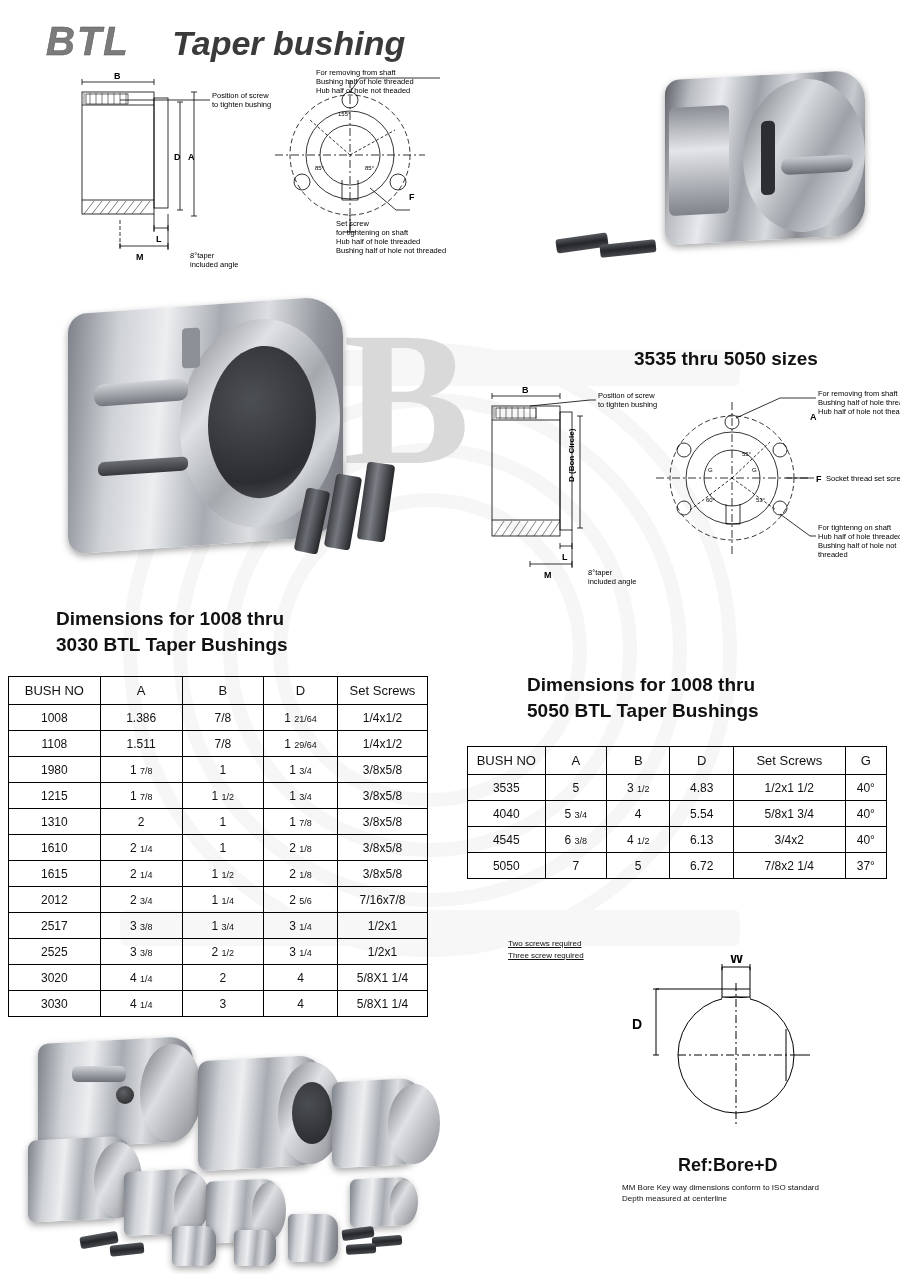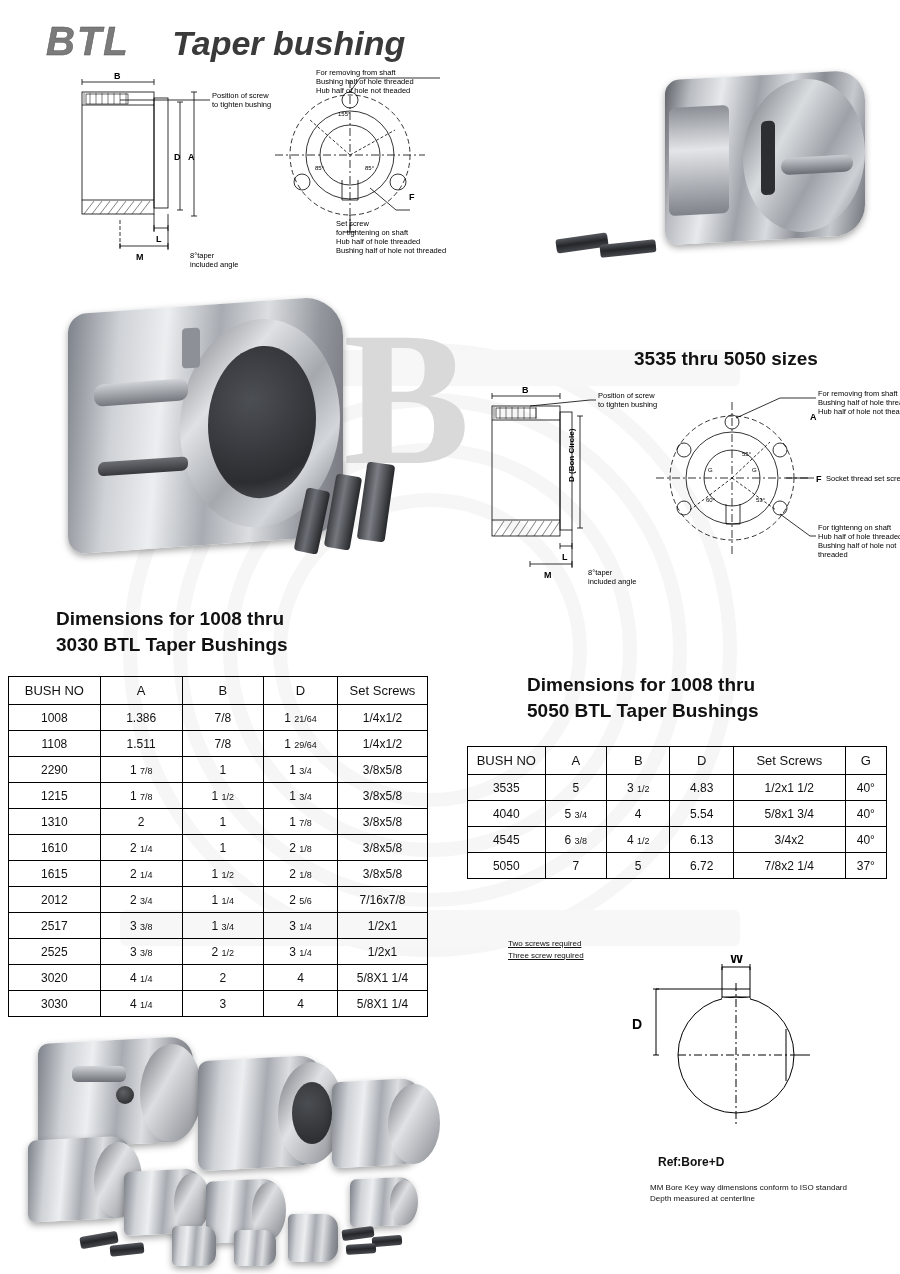--- a/index.html
+++ b/index.html
@@ -83,21 +83,21 @@
     text-align:center;
     font-size:12px;
     padding:0;
     height:25px;
     background:rgba(255,255,255,0.0);
   }
   table th{font-size:13px;font-weight:normal;height:27px;text-align:center;}
   .frac{font-size:9px;vertical-align:0px;}
   .note{position:absolute;font-size:8px;color:#111;line-height:1.45;text-decoration:underline;}
   .keynote{position:absolute;font-size:8px;color:#111;line-height:1.4;}
-  .refbore{position:absolute;font-size:12px;font-weight:bold;color:#111;}
+  .refbore{position:absolute;font-size:18px;font-weight:bold;color:#111;margin-left:20px;}
 </style>
 </head>
 <body>
 
 <div class="watermark">
   <svg width="900" height="800" viewBox="0 0 900 800">
     <g fill="none" stroke="#e2e2e2" stroke-width="14">
       <circle cx="430" cy="400" r="300"></circle>
       <circle cx="430" cy="400" r="250"></circle>
       <circle cx="430" cy="400" r="200"></circle>
@@ -361,21 +361,21 @@
           <td>1/4x1/2</td>
         </tr>
         <tr>
           <td>1108</td>
           <td>1.511</td>
           <td>7/8</td>
           <td>1 <span class="frac">29/64</span></td>
           <td>1/4x1/2</td>
         </tr>
         <tr>
-          <td>2290</td>
+          <td>1980</td>
           <td>1 <span class="frac">7/8</span></td>
           <td>1</td>
           <td>1 <span class="frac">3/4</span></td>
           <td>3/8x5/8</td>
         </tr>
         <tr>
           <td>1215</td>
           <td>1 <span class="frac">7/8</span></td>
           <td>1 <span class="frac">1/2</span></td>
           <td>1 <span class="frac">3/4</span></td>
@@ -521,21 +521,21 @@
       </g>
       <g font-size="14" font-weight="bold" font-family="Liberation Sans, sans-serif">
         <text x="134" y="8">W</text>
         <text x="36" y="74">D</text>
       </g>
     </svg>
   </div>
 
   <div class="refbore" style="left:658px;top:1155px;">Ref:Bore+D</div>
 
-  <div class="keynote" style="left:650px;top:1182px;white-space:pre;">MM Bore Key way dimensions conform to ISO standard
+  <div class="keynote" style="left:622px;top:1182px;white-space:pre;">MM Bore Key way dimensions conform to ISO standard
 Depth measured at centerline</div>
 
   <div class="photo" style="left:20px;top:1030px;width:430px;height:240px;">
     <div class="metal-soft shadowy" style="position:absolute;left:18px;top:10px;width:155px;height:105px;border-radius:10px 24px 24px 10px;transform:skewY(-3deg);"></div>
     <div style="position:absolute;left:120px;top:14px;width:62px;height:98px;border-radius:50%/50%;transform:skewY(-3deg);
                 background:linear-gradient(120deg,#6f7278,#dcdee1 40%,#83868c);"></div>
     <div style="position:absolute;left:52px;top:36px;width:54px;height:16px;border-radius:6px;background:linear-gradient(180deg,#d0d3d7,#6d7076);"></div>
     <div style="position:absolute;left:96px;top:56px;width:18px;height:18px;border-radius:50%;background:radial-gradient(circle at 40% 35%,#5e6165,#222);"></div>
 
     <div class="metal-soft shadowy" style="position:absolute;left:178px;top:28px;width:126px;height:110px;border-radius:10px 26px 26px 10px;transform:skewY(-3deg);"></div>

